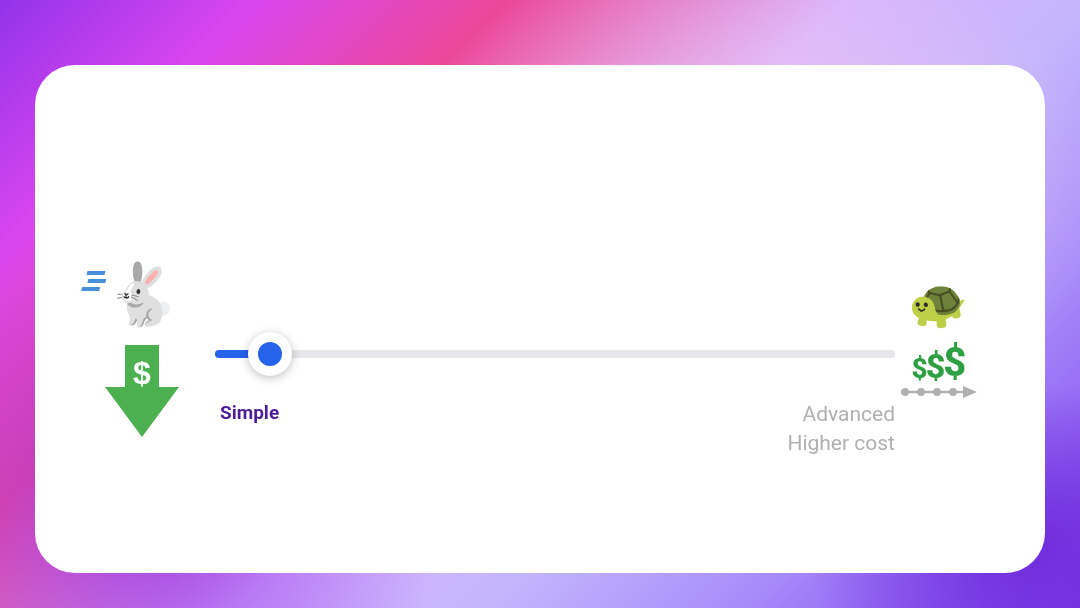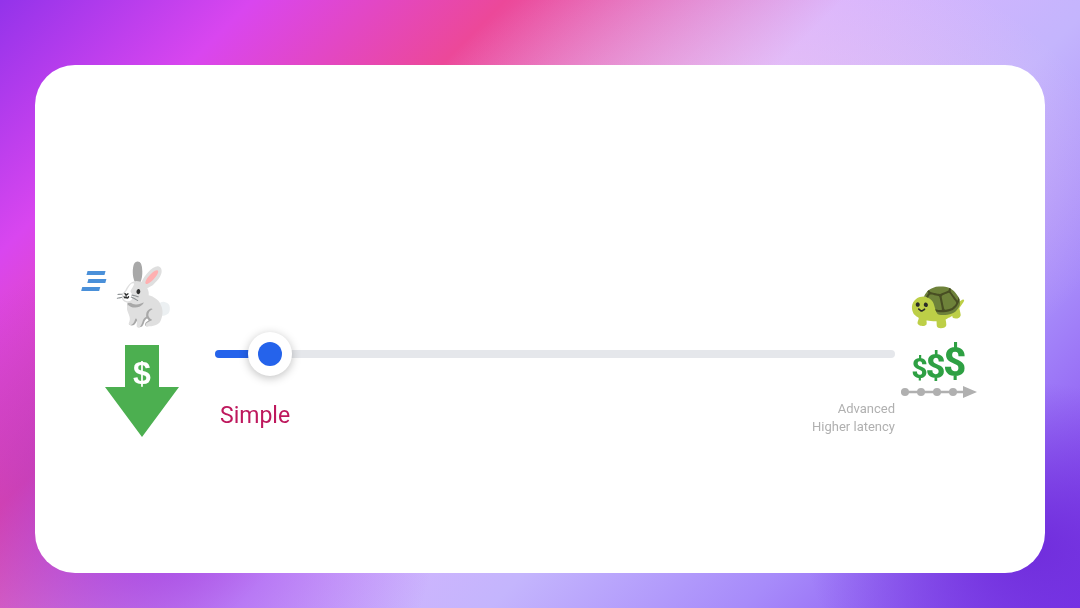--- a/index.html
+++ b/index.html
@@ -137,30 +137,30 @@
       content: '';
       width: 24px;
       height: 24px;
       background: #2563eb;
       border-radius: 50%;
     }
     .label-left {
       position: absolute;
       left: 135px;
       top: 275px;
-      font-size: 23px;
-      font-weight: 400;
-      color: #be185d;
+      font-size: 19px;
+      font-weight: 700;
+      color: #4c1d95;
       line-height: 1.4;
     }
     .label-right {
       position: absolute;
       right: 100px;
       top: 275px;
-      font-size: 13px;
+      font-size: 21px;
       font-weight: 400;
       color: #b0b0b0;
       text-align: right;
       line-height: 1.4;
     }
   </style>
 </head>
 <body>
 
 <div class="card">
@@ -199,17 +199,17 @@
         <div class="thumb"></div>
       </div>
     </div>
 
     <div class="label-left">
       <div>Simple</div>
     </div>
 
     <div class="label-right">
       <div>Advanced</div>
-      <div>Higher latency</div>
+      <div>Higher cost</div>
     </div>
 
   </div>
 </div>
 
 </body></html>

